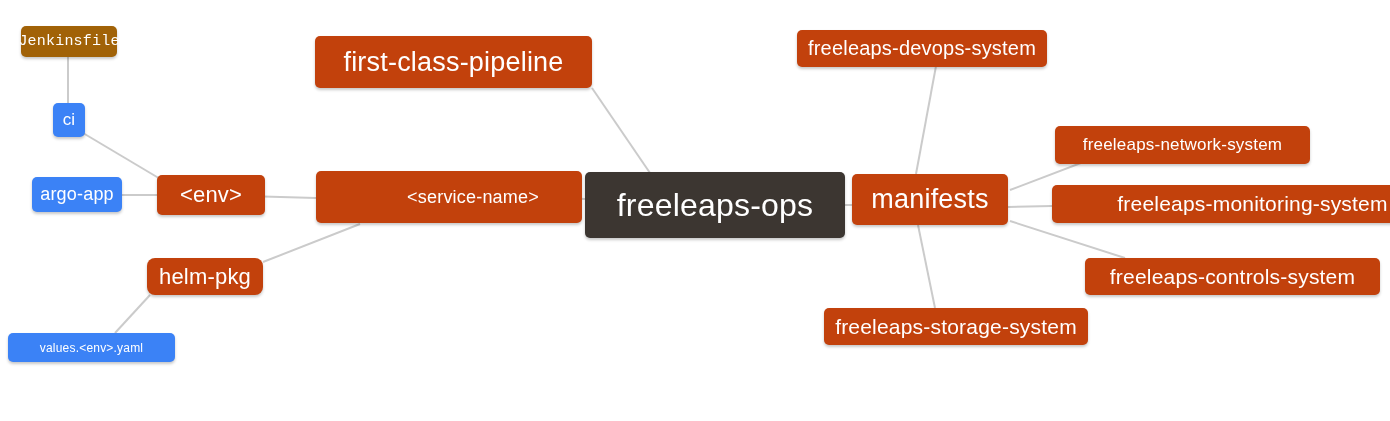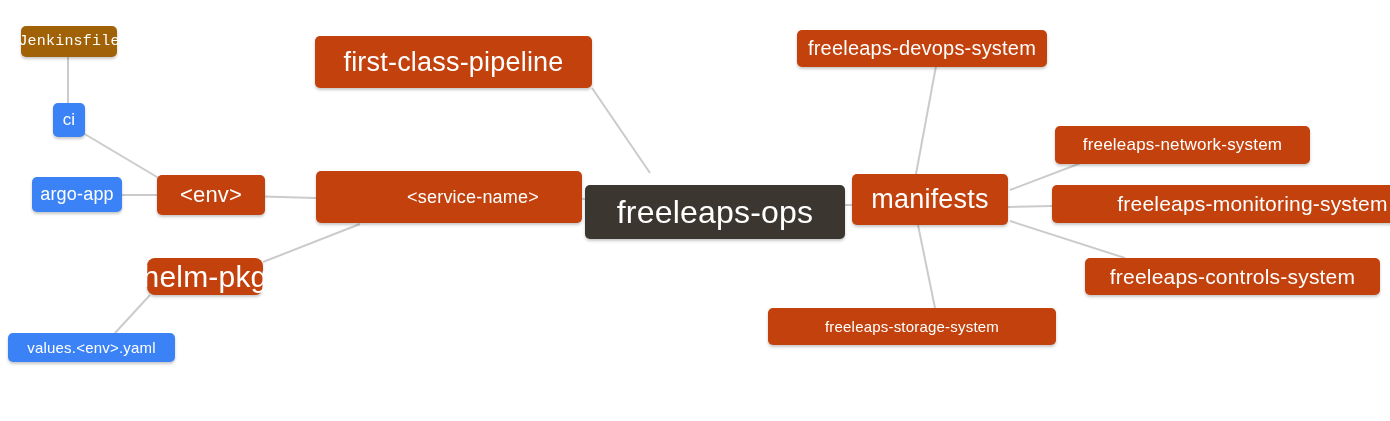--- a/index.html
+++ b/index.html
@@ -18,31 +18,31 @@
   .c-orange{background:#a16207;font-family:Liberation Mono, monospace;}
   .c-red{background:#3b82f6;}
   .c-green{background:#c2410c;}
   .c-blue{background:#c2410c;}
   .c-dark{background:#3C3631;}
 
   #n-jenkinsfile{left:21px;top:26px;width:96px;height:31px;font-size:15px;}
   #n-ci{left:53px;top:103px;width:32px;height:34px;font-size:17px;}
   #n-argo-app{left:32px;top:177px;width:90px;height:35px;font-size:18px;}
   #n-env{left:157px;top:175px;width:108px;height:40px;font-size:22px;}
-  #n-helm-pkg{left:147px;top:258px;width:116px;height:37px;font-size:30px;border-radius:8px;}
-  #n-values{left:8px;top:333px;width:167px;height:29px;font-size:15px;}
+  #n-helm-pkg{left:147px;top:258px;width:116px;height:37px;font-size:22px;border-radius:8px;}
+  #n-values{left:8px;top:333px;width:167px;height:29px;font-size:12px;}
   #n-first-class-pipeline{left:315px;top:36px;width:277px;height:52px;font-size:27px;}
   #n-service-name{left:316px;top:171px;width:218px;height:52px;font-size:18px;padding-left:48px;}
-  #n-freeleaps-ops{left:585px;top:172px;width:260px;height:54px;font-size:32px;margin-top:13px;}
+  #n-freeleaps-ops{left:585px;top:172px;width:260px;height:66px;font-size:32px;}
   #n-manifests{left:852px;top:174px;width:156px;height:51px;font-size:27px;}
   #n-devops{left:797px;top:30px;width:250px;height:37px;font-size:20px;}
   #n-network{left:1055px;top:112px;width:255px;height:38px;font-size:17px;margin-top:14px;}
   #n-monitoring{left:1052px;top:185px;width:401px;height:38px;font-size:21px;}
   #n-controls{left:1062px;top:258px;width:295px;height:37px;font-size:21px;margin-left:23px;}
-  #n-storage{left:768px;top:308px;width:288px;height:37px;font-size:15px;}
+  #n-storage{left:824px;top:308px;width:264px;height:37px;font-size:21px;}
 </style>
 </head>
 <body>
 
 <div id="canvas">
 
   <svg id="edges" width="1390" height="421" viewBox="0 0 1390 421" xmlns="http://www.w3.org/2000/svg">
     <g stroke="#CBCBCB" stroke-width="2" fill="none">
       <line x1="68" y1="57" x2="68" y2="103"></line>
       <line x1="83" y1="133" x2="162" y2="180"></line>

